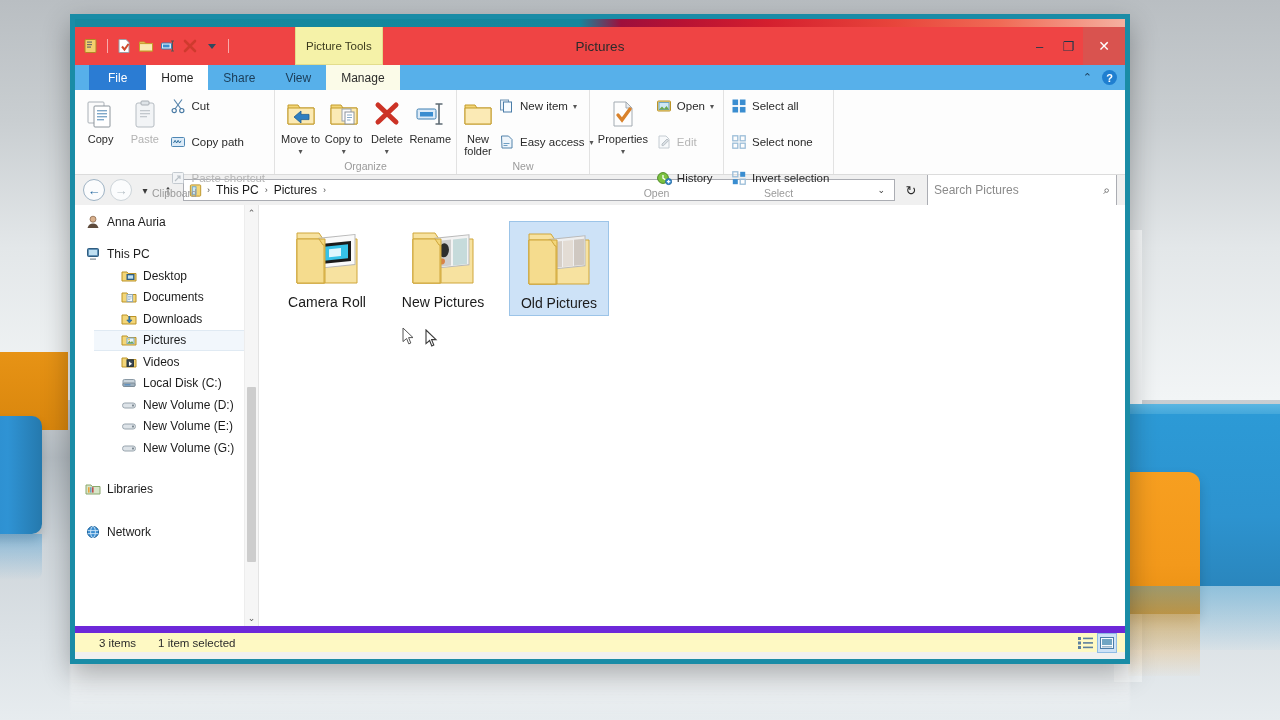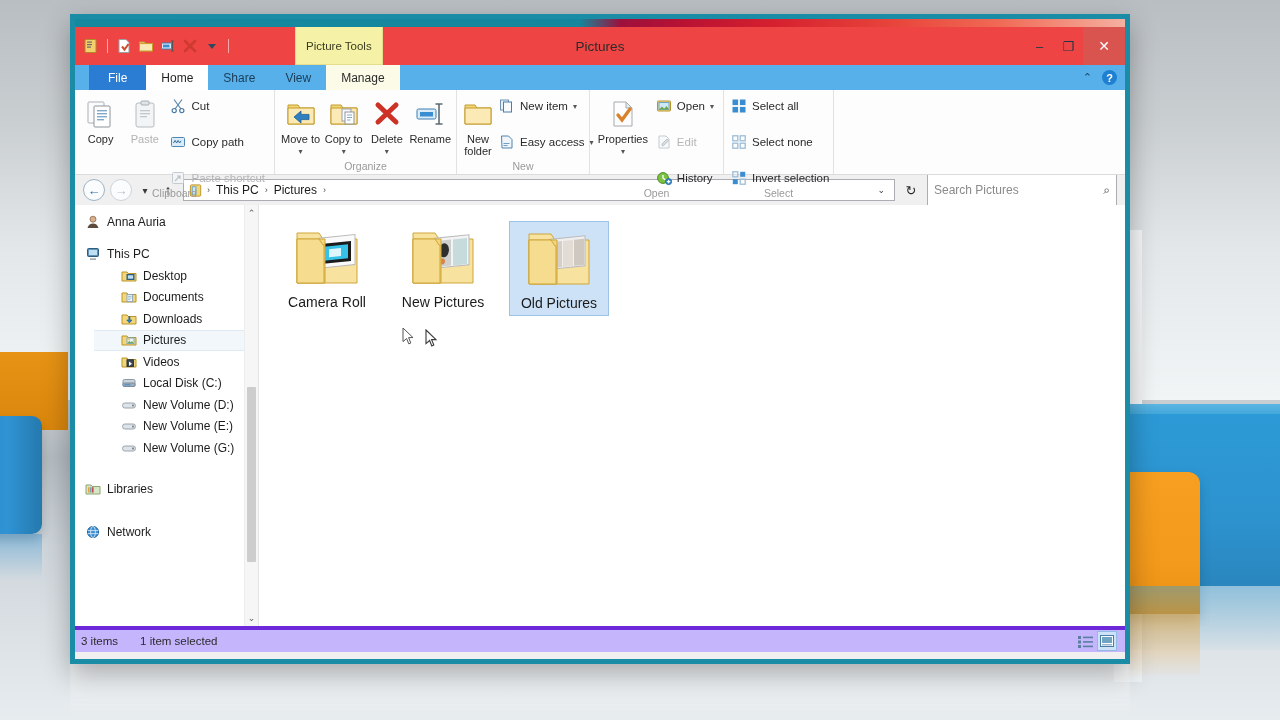--- a/index.html
+++ b/index.html
@@ -229,22 +229,22 @@
     padding:6px 2px 4px 2px;
   }
   .fitem.sel { background:#cde2f7; border:1px solid #9cc4e8; }
   .flabel { font-size:14px; color:#1b1b1b; margin-top:7px; text-align:center; }
 
   
   .cursor { position:absolute; width:13px; height:19px; }
 
   
   .statusbar {
-    height:26px; background:#c4b5fd; border-top:4px solid #6d28d9;
-    display:flex; align-items:center; padding:0 6px;
+    height:26px; background:#fef9c3; border-top:7px solid #6d28d9;
+    display:flex; align-items:center; padding:0 24px;
     font-size:11.5px; color:#2b2b2b; gap:22px; position:relative;
   }
   .viewbtns { position:absolute; right:8px; top:0; height:100%; display:flex; align-items:center; gap:2px; }
   .viewbtn {
     width:20px; height:20px; display:flex; align-items:center; justify-content:center;
   }
   .viewbtn.active { background:#cde2f7; border:1px solid #8fbbe4; }
   .statusfill { flex:1; }
 </style>
 </head>

